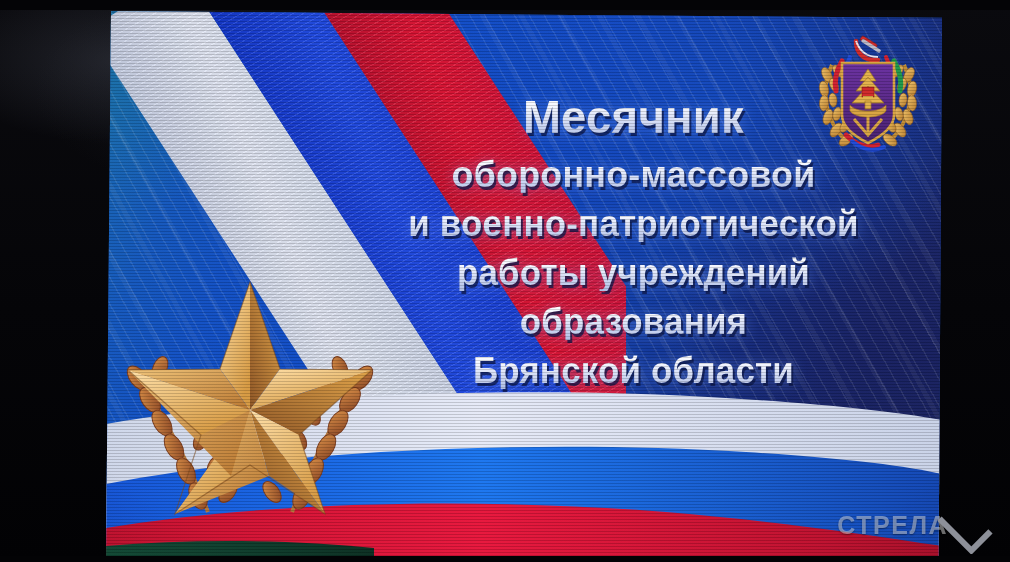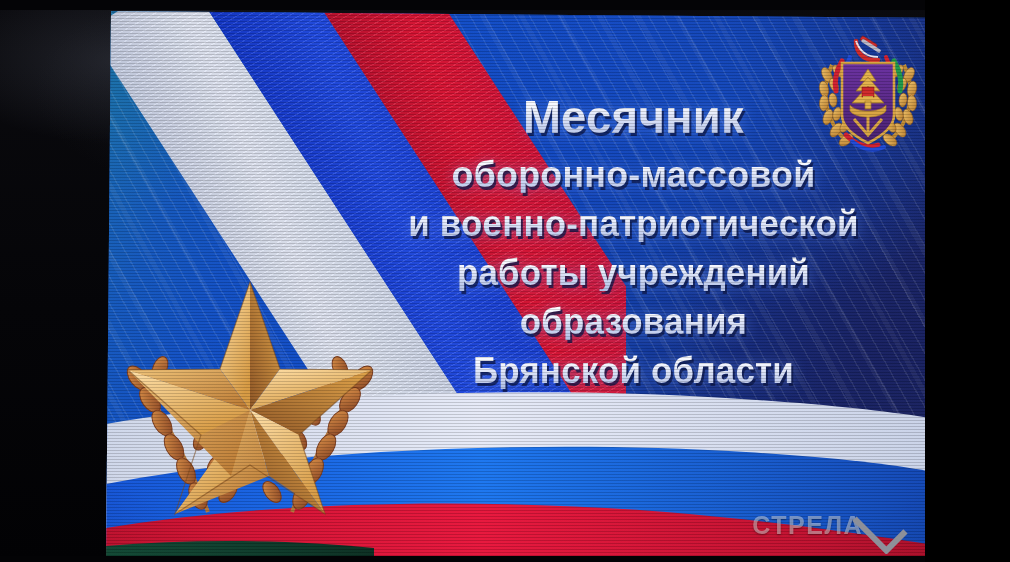--- a/index.html
+++ b/index.html
@@ -1,21 +1,21 @@
 <!DOCTYPE html>
 <html lang="ru"><head>
 <meta charset="utf-8">
 <title>Месячник оборонно-массовой работы</title>
 <style>
   html,body{margin:0;padding:0;background:#000;}
   body{
     width:1010px;height:562px;overflow:hidden;
     font-family:"Liberation Sans","DejaVu Sans",sans-serif;
   }
-  #stage{position:relative;width:925px;height:562px;background:#050507;overflow:hidden;}
+  #stage{position:relative;width:1010px;height:562px;background:#050507;overflow:hidden;}
 
   
   .room-glow{
     position:absolute;left:0;top:0;width:1010px;height:562px;
     background:
       radial-gradient(ellipse 260px 120px at 120px 60px, rgba(90,95,110,.30), rgba(0,0,0,0) 70%),
       radial-gradient(ellipse 300px 150px at 250px 90px, rgba(60,65,80,.22), rgba(0,0,0,0) 72%),
       linear-gradient(180deg,#0a0a0e 0%,#050508 55%,#020204 100%);
     z-index:1;
   }

